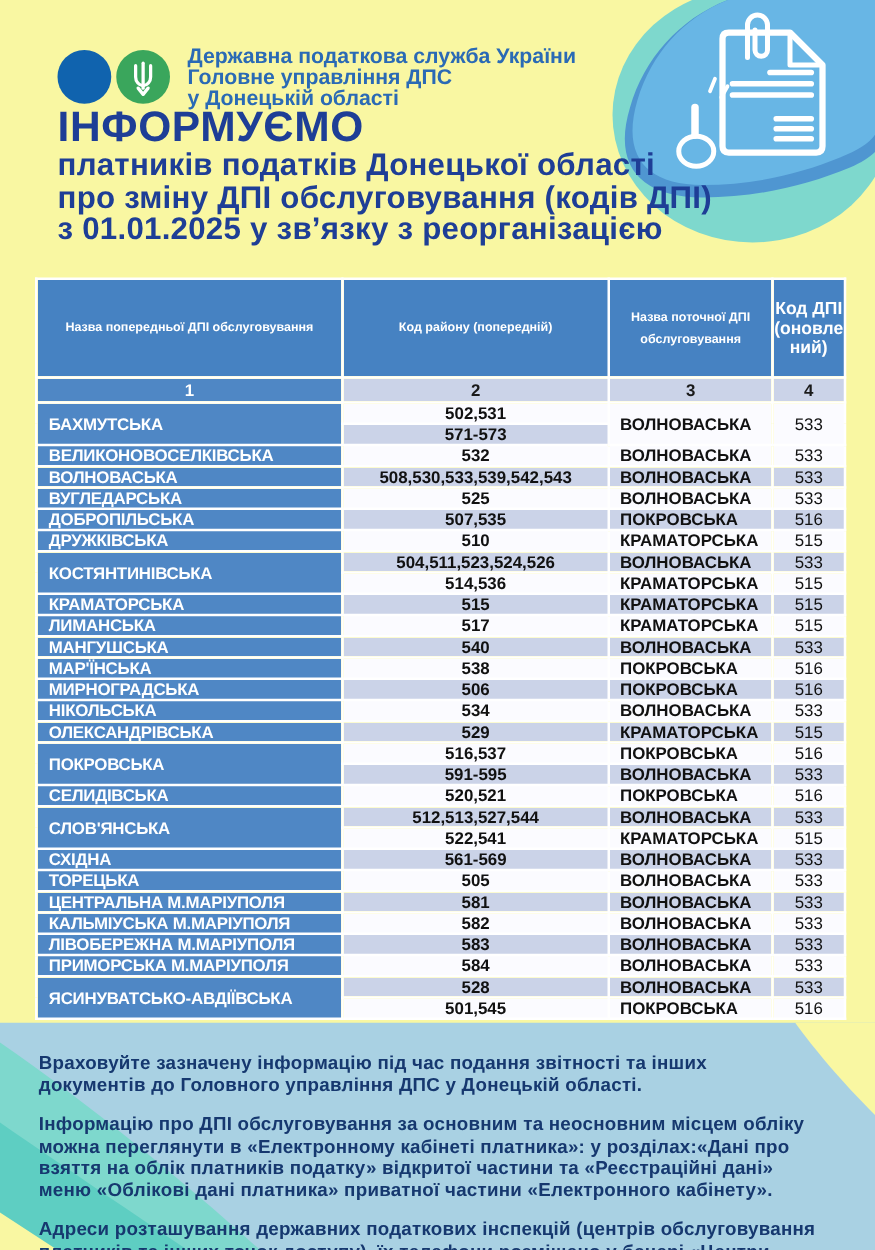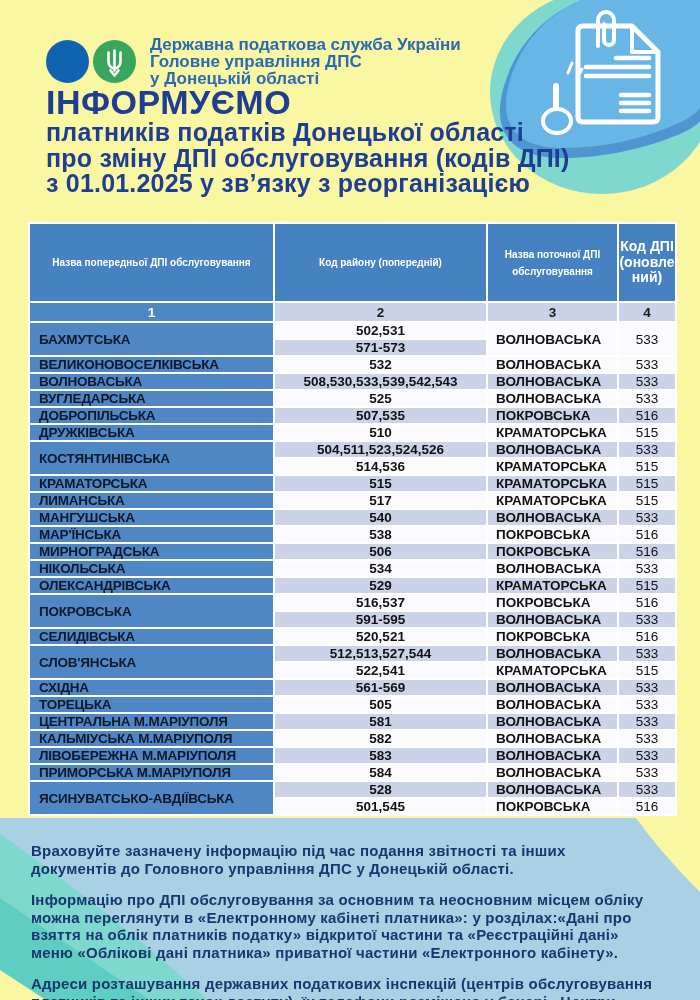--- a/index.html
+++ b/index.html
@@ -26,21 +26,21 @@
                border-collapse:collapse; table-layout:fixed; }
   #dpi-table th, #dpi-table td { border:2px solid #fff; overflow:hidden; }
   #dpi-table th { background:var(--table-header,#4682c2); color:#fff; font-size:10px;
                   font-weight:bold; line-height:17px; height:79px; vertical-align:middle;
                   text-align:center; padding:0 4px; }
   #dpi-table th.c4 { font-size:14px; line-height:15.5px; overflow-wrap:anywhere; padding:2px 0; }
   #dpi-table td.num { height:20px; font-size:13.5px; font-weight:bold; text-align:center;
                       color:#1a1a1a; background:var(--band-dark,#cbd3e8); padding:0; }
   #dpi-table td.num.c1 { background:var(--name-cell,#4f87c5); color:#fff; }
   #dpi-table tbody tr { height:17px; }
-  #dpi-table td.name { background:var(--name-cell,#4f87c5); color:#0f172a; font-weight:bold;
+  #dpi-table td.name { background:var(--name-cell,#4f87c5); color:#ffffff; font-weight:bold;
                        font-size:13.5px; letter-spacing:-.2px; padding:0 4px 0 9px;
                        vertical-align:middle; white-space:nowrap; }
   #dpi-table td.codes { font-size:13.5px; font-weight:bold; color:#111; text-align:center;
                         vertical-align:middle; padding:0 18px; }
   #dpi-table td.cur { font-size:13.5px; font-weight:bold; color:#111; text-align:left;
                       vertical-align:middle; padding:0 2px 0 8px; white-space:nowrap; }
   #dpi-table td.code { font-size:13.5px; font-weight:normal; color:#111; text-align:center;
                        vertical-align:middle; padding:0 2px; }
   .light { background:var(--band-light,#fbfbff); }
   .dark  { background:var(--band-dark,#cbd3e8); }

